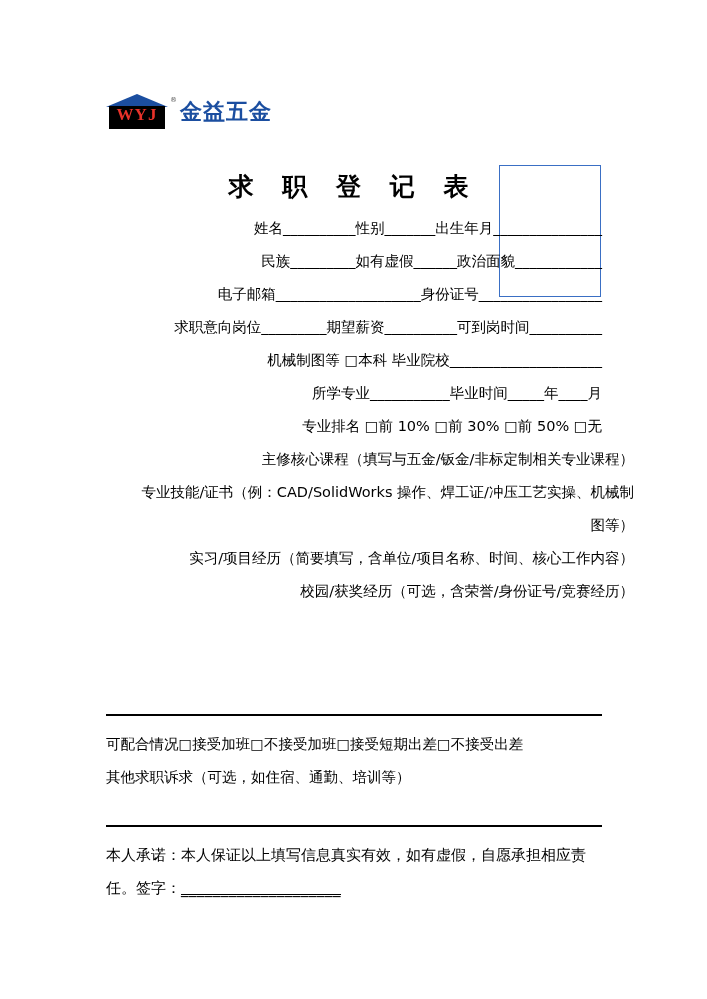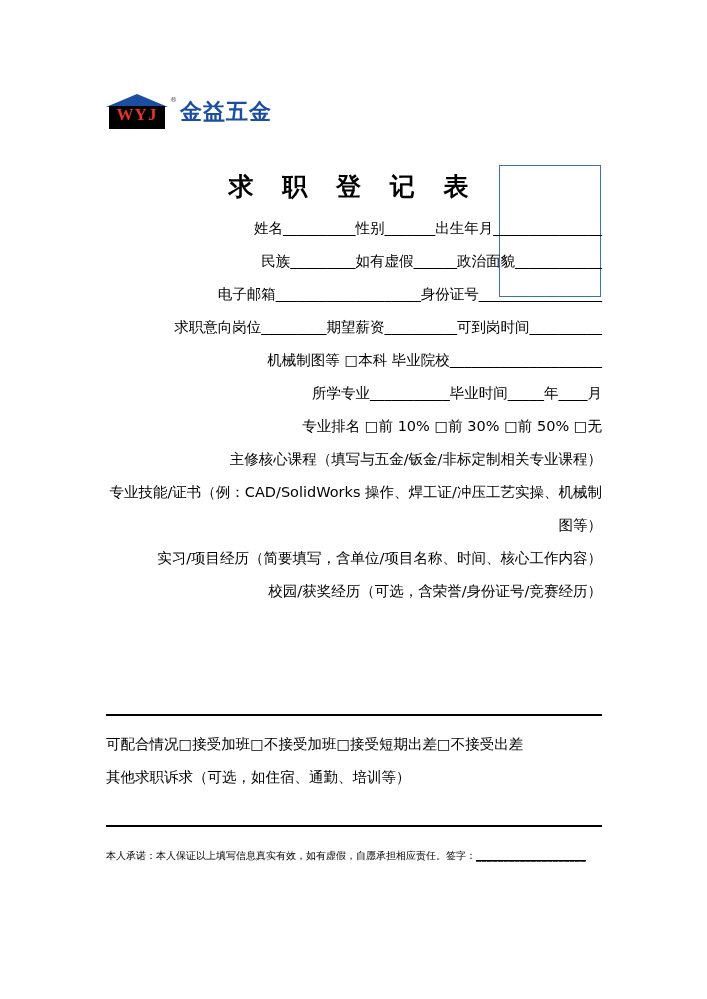--- a/index.html
+++ b/index.html
@@ -110,20 +110,21 @@
     line-height: 33px;
     font-family: "DejaVu Sans", "Liberation Sans", sans-serif;
     text-align: right;
   }
   .line {
     white-space: nowrap;
   }
   .line.wrapline {
     white-space: normal;
     width: 496px;
+    margin-left: 32px;
   }
   .u {
     text-decoration: underline;
     text-decoration-skip-ink: none;
     letter-spacing: 0.5px;
   }
   .cb {
     font-family: "DejaVu Sans", sans-serif;
   }
   
@@ -143,21 +144,21 @@
     top: 728px;
     width: 500px;
     font-size: 14.5px;
     line-height: 33px;
   }
   .blk3 {
     position: absolute;
     left: 106px;
     top: 839px;
     width: 500px;
-    font-size: 10px;
+    font-size: 15px;
     line-height: 33px;
   }
   .nowrap { white-space: nowrap; }
 </style>
 </head>
 <body>
 
 <div class="page">
 
   <div class="logo-block">

